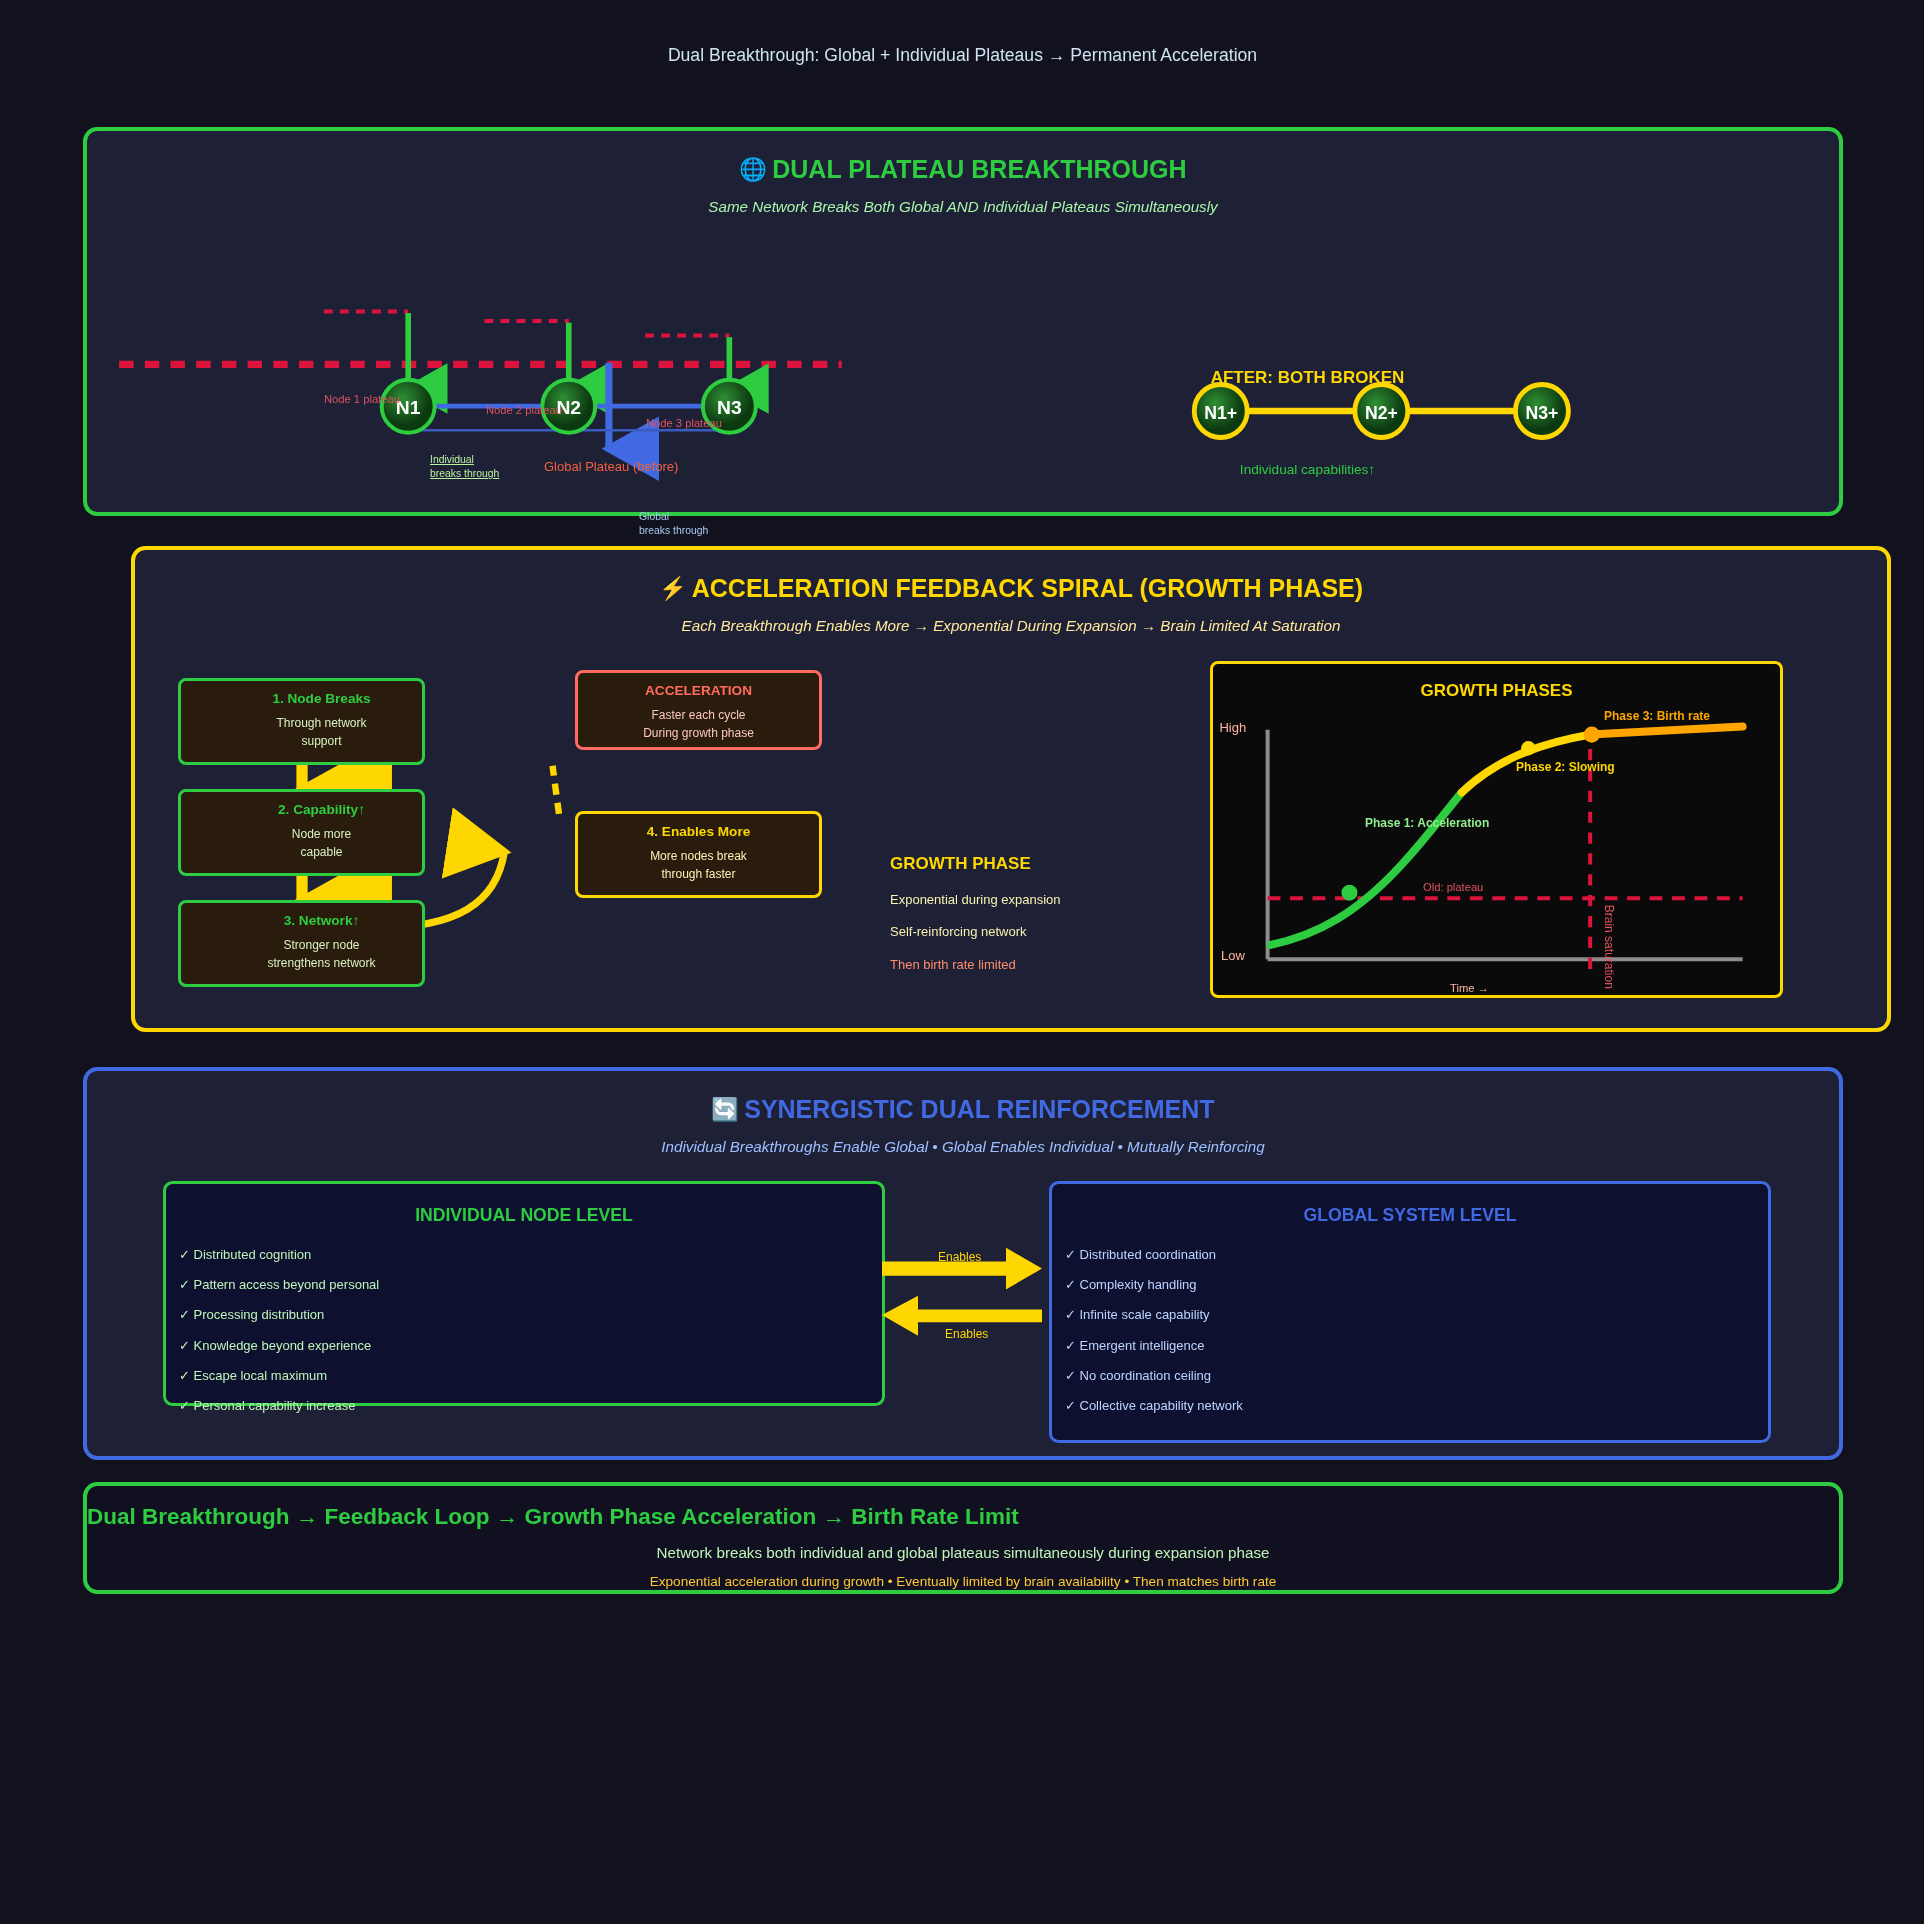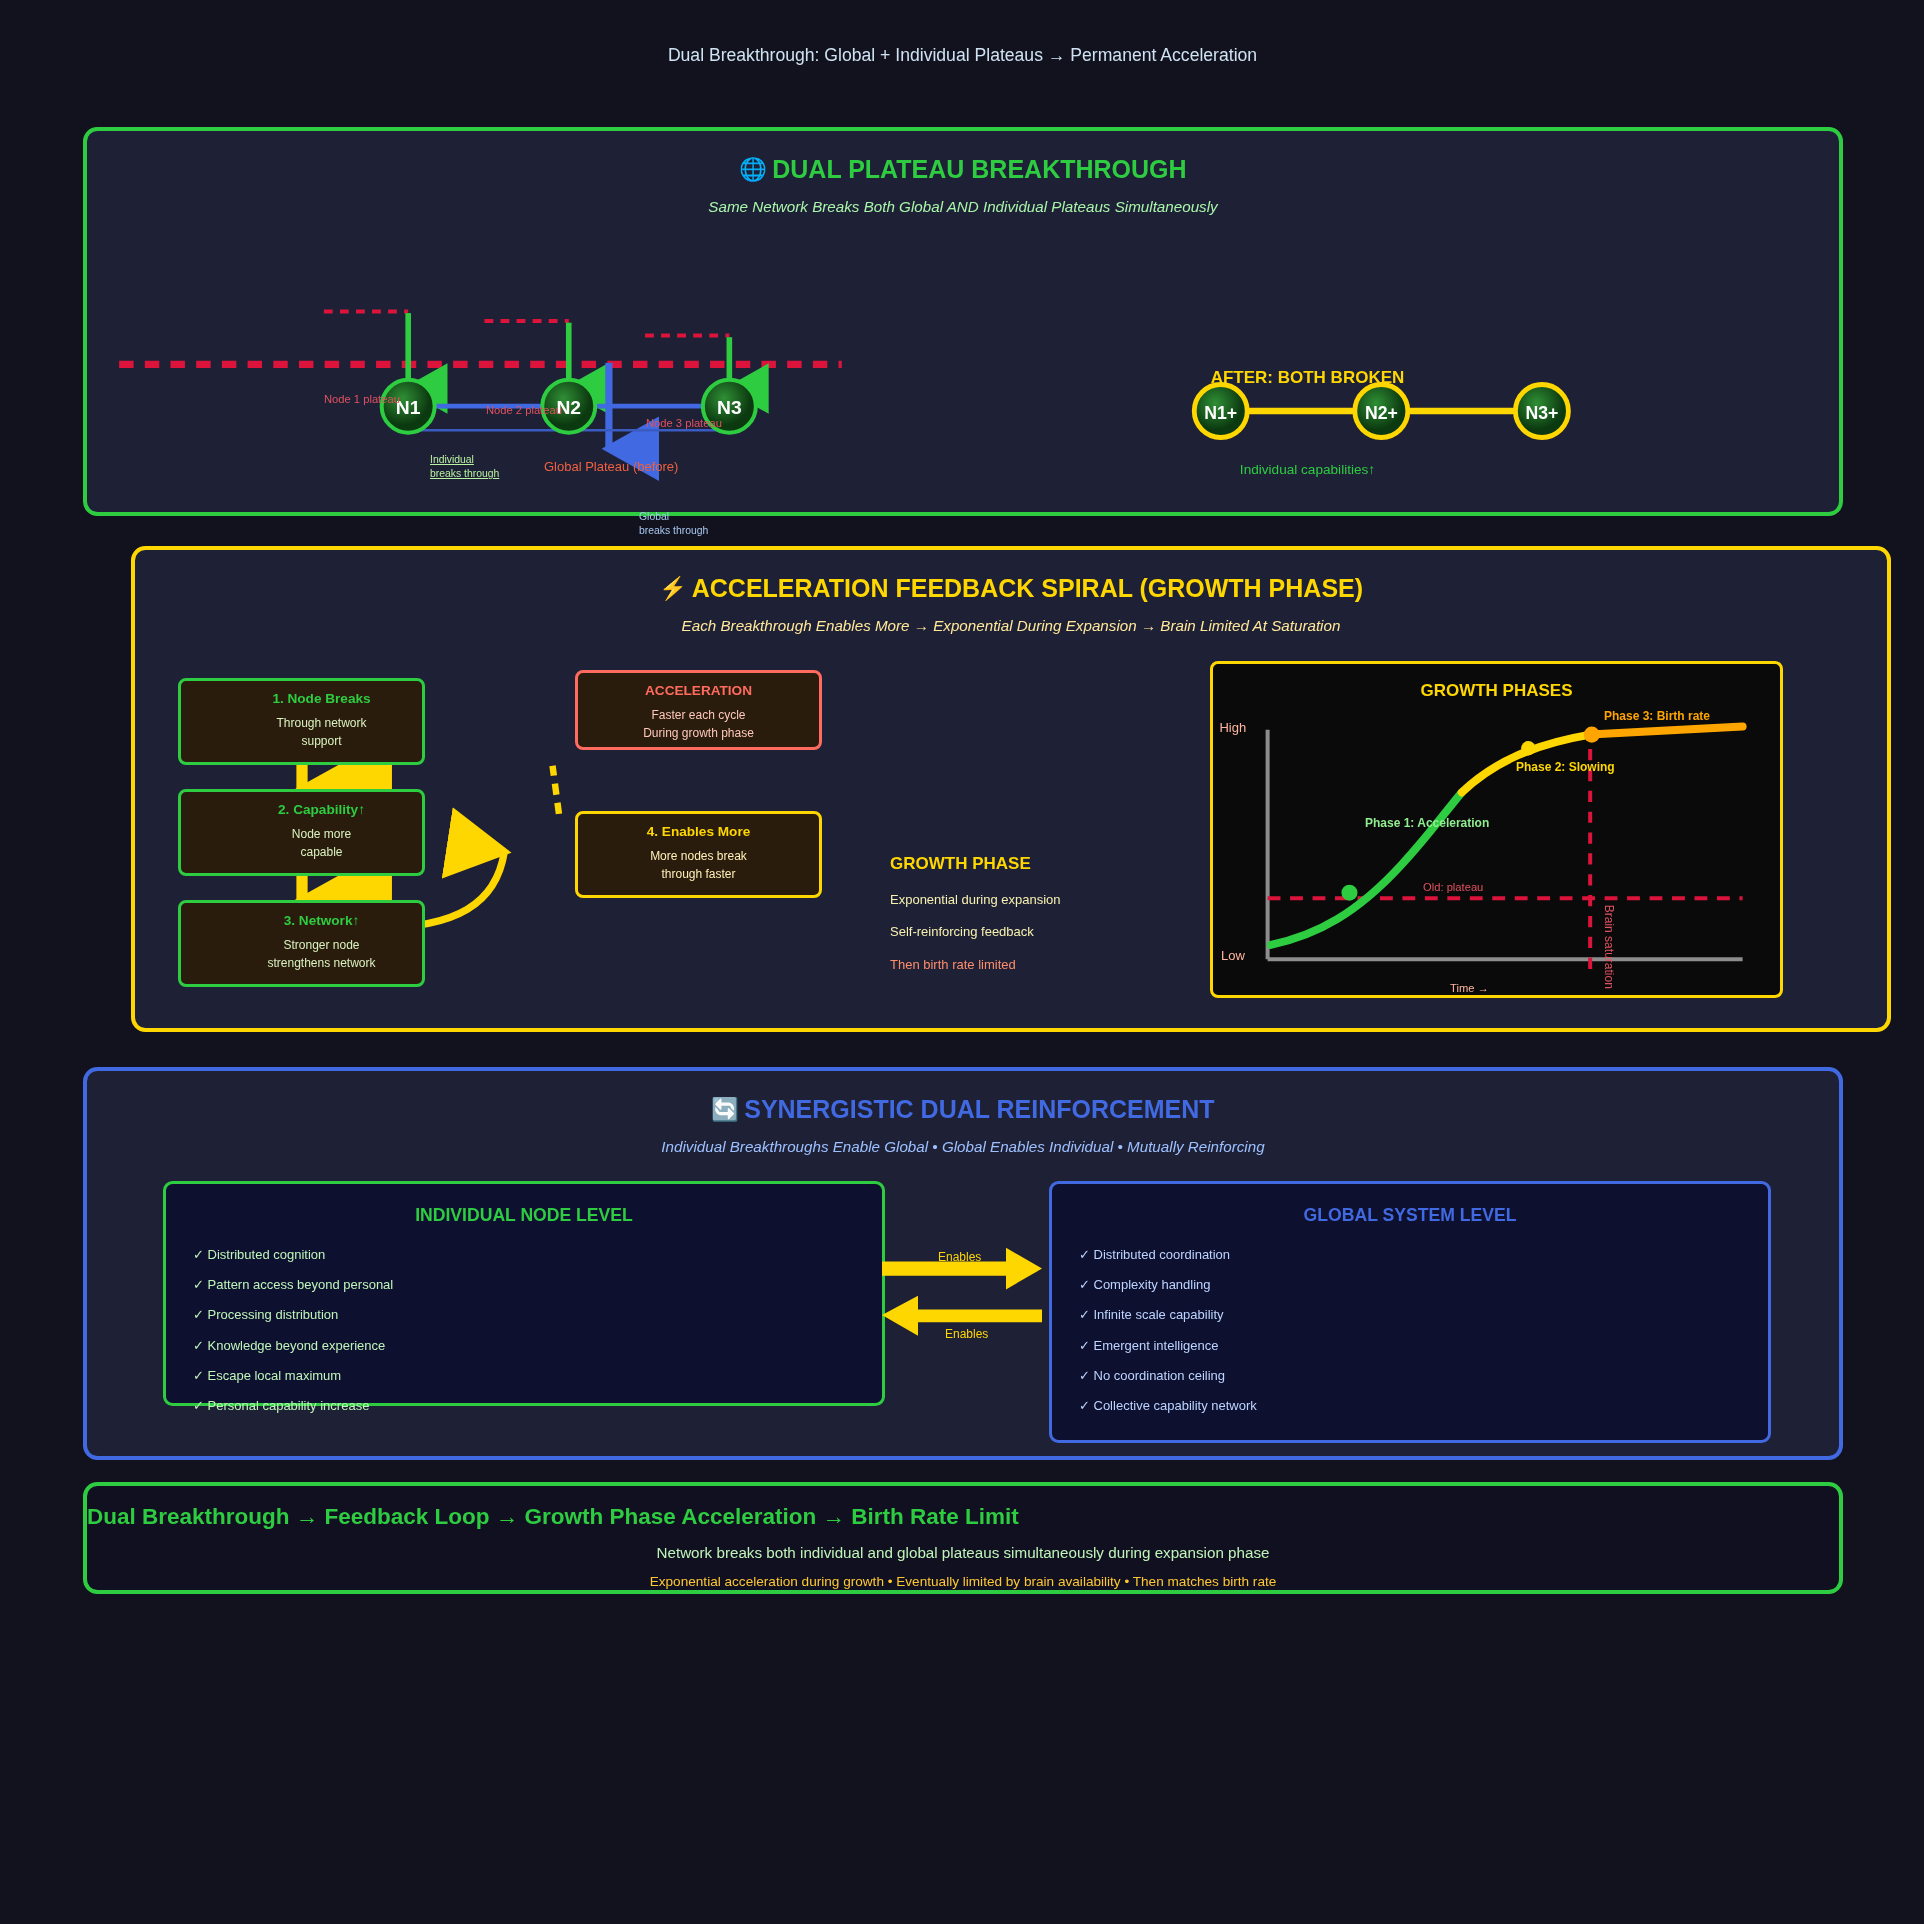--- a/index.html
+++ b/index.html
@@ -92,21 +92,21 @@
     position:absolute; left:1210px; top:661px; width:573px; height:337px;
     background:#0a0a0a; border:3.2px solid #ffd700; border-radius:8px;
   }
   .chart-title {
     position:absolute; top:17px; left:0; width:100%; text-align:center;
     font-size:17px; font-weight:bold; color:#ffd700;
   }
   .ch-lab { position:absolute; font-size:13px; white-space:nowrap; }
 
   
-  .lbox { position:absolute; border-radius:9.6px; background:#0e1030; padding:21px 27px; }
+  .lbox { position:absolute; border-radius:9.6px; background:#0e1030; padding:21px 13px; }
   .lbox .lh { text-align:center; font-size:17.6px; font-weight:bold; margin-bottom:21px; }
   .lbox li { list-style:none; font-size:13px; margin-bottom:15.2px; }
   .lbox.ind { left:163px; top:1181px; width:722px; height:225px; border:3.2px solid #2ecc40; }
   .lbox.ind .lh { color:#2ecc40; }
   .lbox.ind li { color:#bff5b8; }
   .lbox.glb { left:1049px; top:1181px; width:722px; height:262px; border:3.2px solid #4169e1; }
   .lbox.glb .lh { color:#4169e1; }
   .lbox.glb li { color:#bcd4ff; }
 
   .enab { position:absolute; font-size:12px; color:#ffd700; white-space:nowrap; }
@@ -248,21 +248,21 @@
     <div class="fbox yellow" style="left:440px; top:261px; width:247px; height:87px;">
       <div class="ft">4. Enables More</div>
       <div class="fl">More nodes break</div>
       <div class="fl">through faster</div>
     </div>
   </div>
 
   <div class="gp-block">
     <div class="gp-h">GROWTH PHASE</div>
     <div class="gp-l">Exponential during expansion</div>
-    <div class="gp-l">Self-reinforcing feedback</div>
+    <div class="gp-l">Self-reinforcing network</div>
     <div class="gp-l warn">Then birth rate limited</div>
   </div>
 
   <div class="chart">
     <div class="chart-title">GROWTH PHASES</div>
     <svg viewBox="0 0 714 420" width="573" height="337">
 
       <line x1="68" y1="82" x2="68" y2="368" stroke="#8d8d8d" stroke-width="5"></line>
       <line x1="68" y1="368" x2="660" y2="368" stroke="#8d8d8d" stroke-width="5"></line>
 

